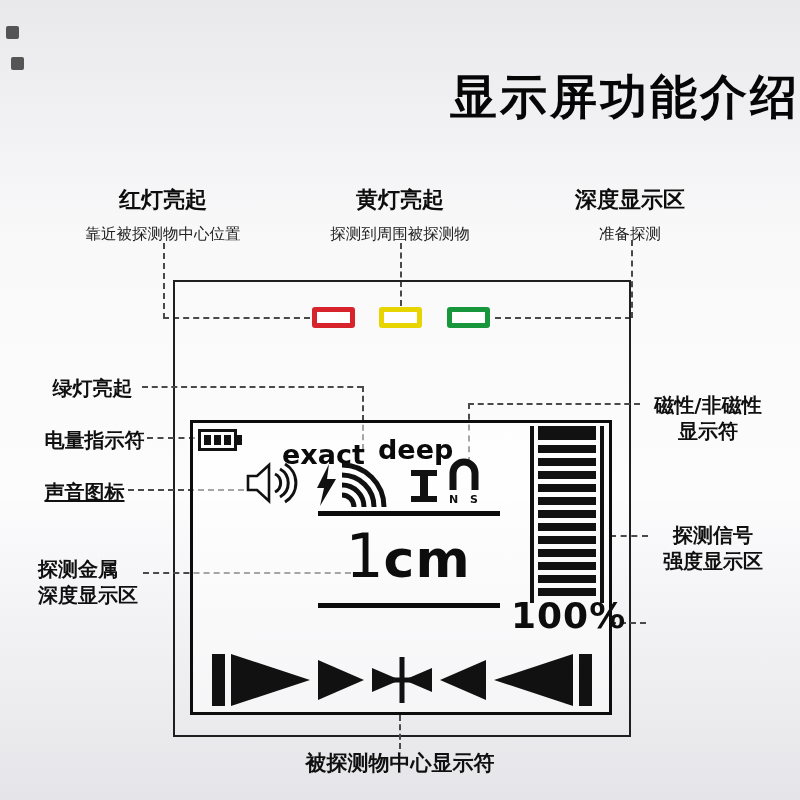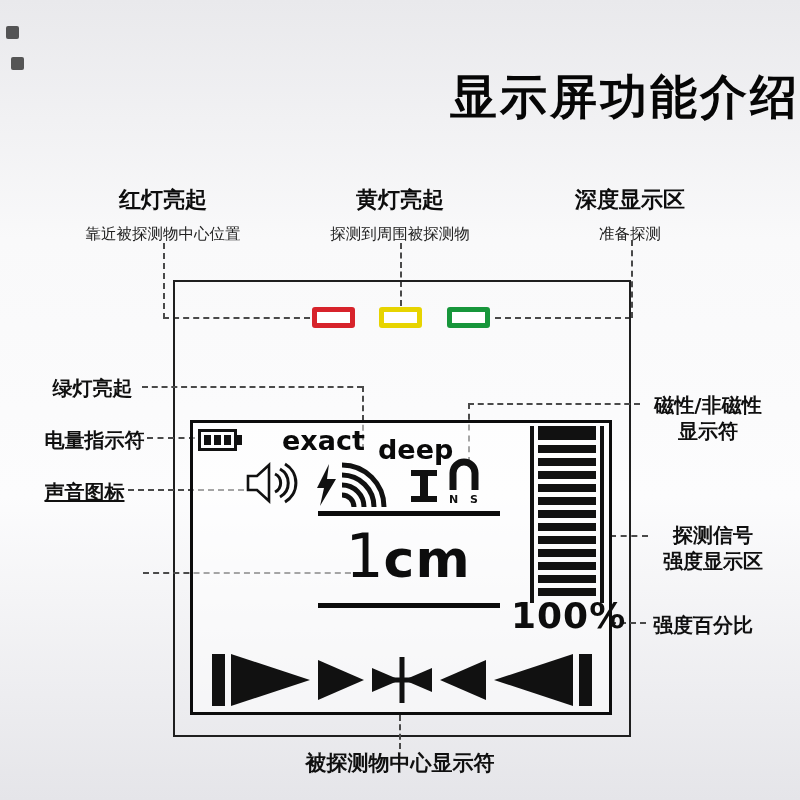--- a/index.html
+++ b/index.html
@@ -75,52 +75,55 @@
   <div class="abs callout" style="left:45px;top:375px;width:95px;">绿灯亮起</div>
   <div class="abs dash-h" style="left:142px;top:386px;width:221px;"></div>
   <div class="abs dash-v" style="left:362px;top:386px;height:64px;"></div>
 
   <div class="abs callout" style="left:42px;top:427px;width:105px;">电量指示符</div>
   <div class="abs dash-h" style="left:147px;top:437px;width:48px;"></div>
 
   <div class="abs callout" style="left:42px;top:479px;width:85px;text-decoration:underline;">声音图标</div>
   <div class="abs dash-h" style="left:128px;top:489px;width:116px;"></div>
 
+  <div class="abs callout" style="left:38px;top:556px;width:110px;text-align:left;">
+    <div>探测金属</div>
+    <div>深度显示区</div>
+  </div>
   <div class="abs dash-h" style="left:143px;top:572px;width:218px;"></div>
 
   <div class="abs callout" style="left:643px;top:392px;width:130px;">
     <div>磁性/非磁性</div>
     <div>显示符</div>
   </div>
   <div class="abs dash-h" style="left:468px;top:403px;width:172px;"></div>
   <div class="abs dash-v" style="left:468px;top:403px;height:60px;"></div>
 
   <div class="abs callout" style="left:652px;top:522px;width:122px;">
     <div>探测信号</div>
     <div>强度显示区</div>
   </div>
   <div class="abs dash-h" style="left:610px;top:535px;width:38px;"></div>
 
-  <div class="abs callout" style="left:648px;top:612px;width:110px;">强度百分比</div>
   <div class="abs dash-h" style="left:610px;top:622px;width:36px;"></div>
 
   <div class="abs dash-v" style="left:399px;top:715px;height:34px;"></div>
   <div class="abs callout" style="left:0;top:750px;width:800px;font-size:21px;">被探测物中心显示符</div>
 
   <div class="abs lcd">
 
     <svg class="abs" style="left:5px;top:6px;" width="46" height="22" viewBox="0 0 46 22">
       <rect x="1.5" y="1.5" width="36" height="19" fill="none" stroke="#111" stroke-width="3"></rect>
       <rect x="39" y="6" width="5" height="10" fill="#111"></rect>
       <rect x="6" y="6" width="7" height="10" fill="#111"></rect>
       <rect x="16" y="6" width="7" height="10" fill="#111"></rect>
       <rect x="26" y="6" width="7" height="10" fill="#111"></rect>
     </svg>
 
-    <div class="abs mode" style="left:89px;top:2px;">exact</div>
+    <div class="abs mode" style="left:89px;top:16px;">exact</div>
     <div class="abs mode" style="left:185px;top:11px;">deep</div>
 
     <svg class="abs" style="left:53px;top:37px;" width="58" height="46" viewBox="0 0 58 46">
       <polygon points="2,16 11,16 23,5 23,41 11,30 2,30" fill="none" stroke="#111" stroke-width="2.6"></polygon>
       <path d="M29,14 A10,10 0 0 1 29,32" stroke="#111" stroke-width="3" fill="none"></path>
       <path d="M34,9  A16,16 0 0 1 34,37" stroke="#111" stroke-width="3" fill="none"></path>
       <path d="M39,4  A22,22 0 0 1 39,42" stroke="#111" stroke-width="3" fill="none"></path>
     </svg>
 
     <svg class="abs" style="left:124px;top:41px;" width="20" height="42" viewBox="0 0 20 42">

